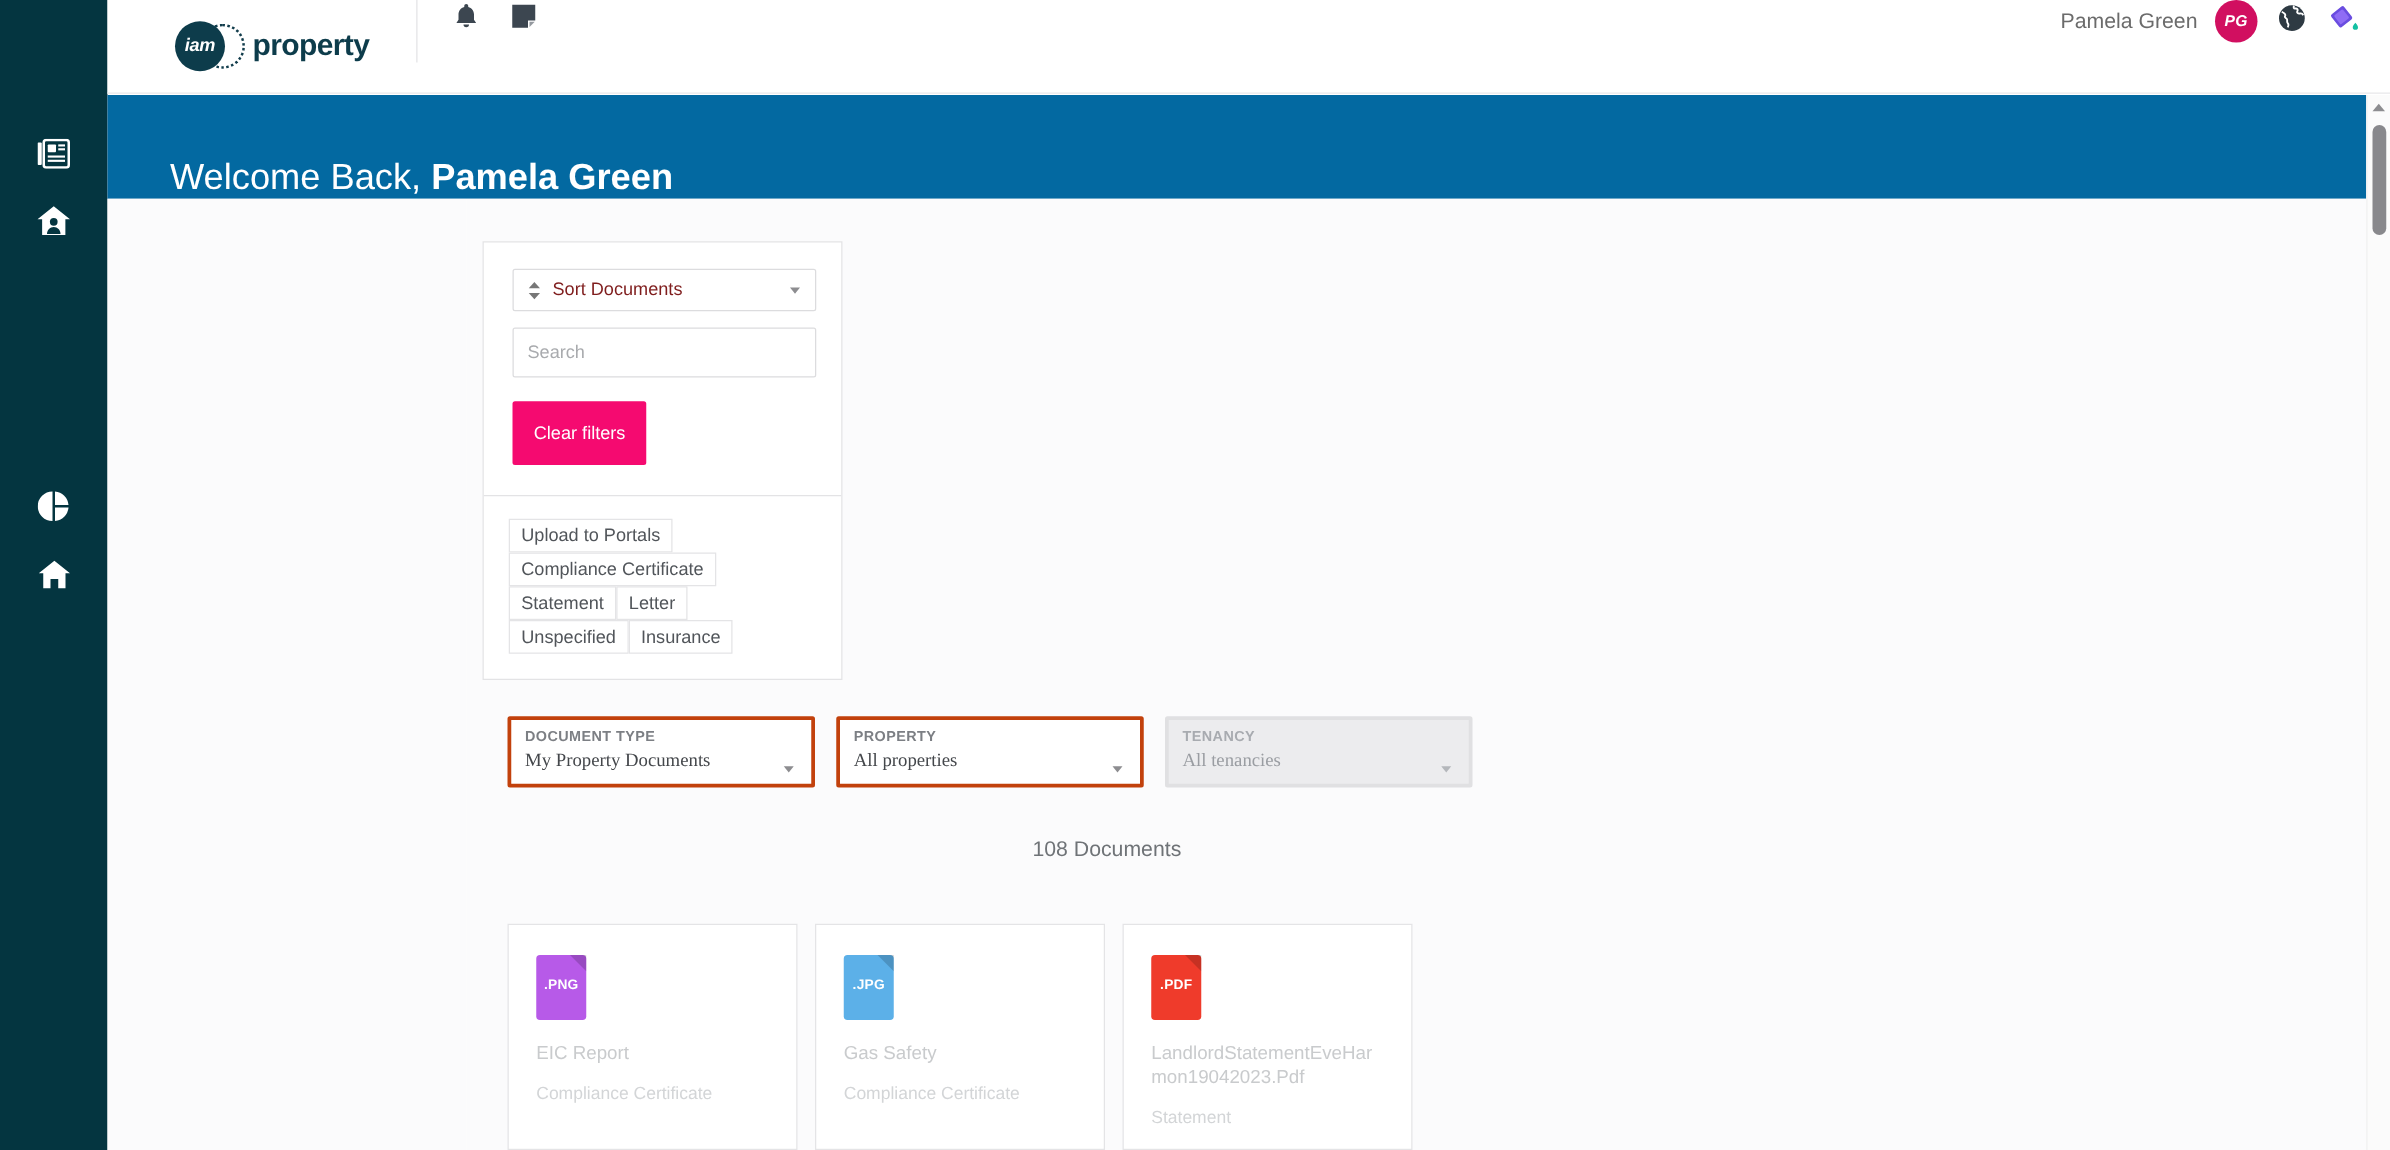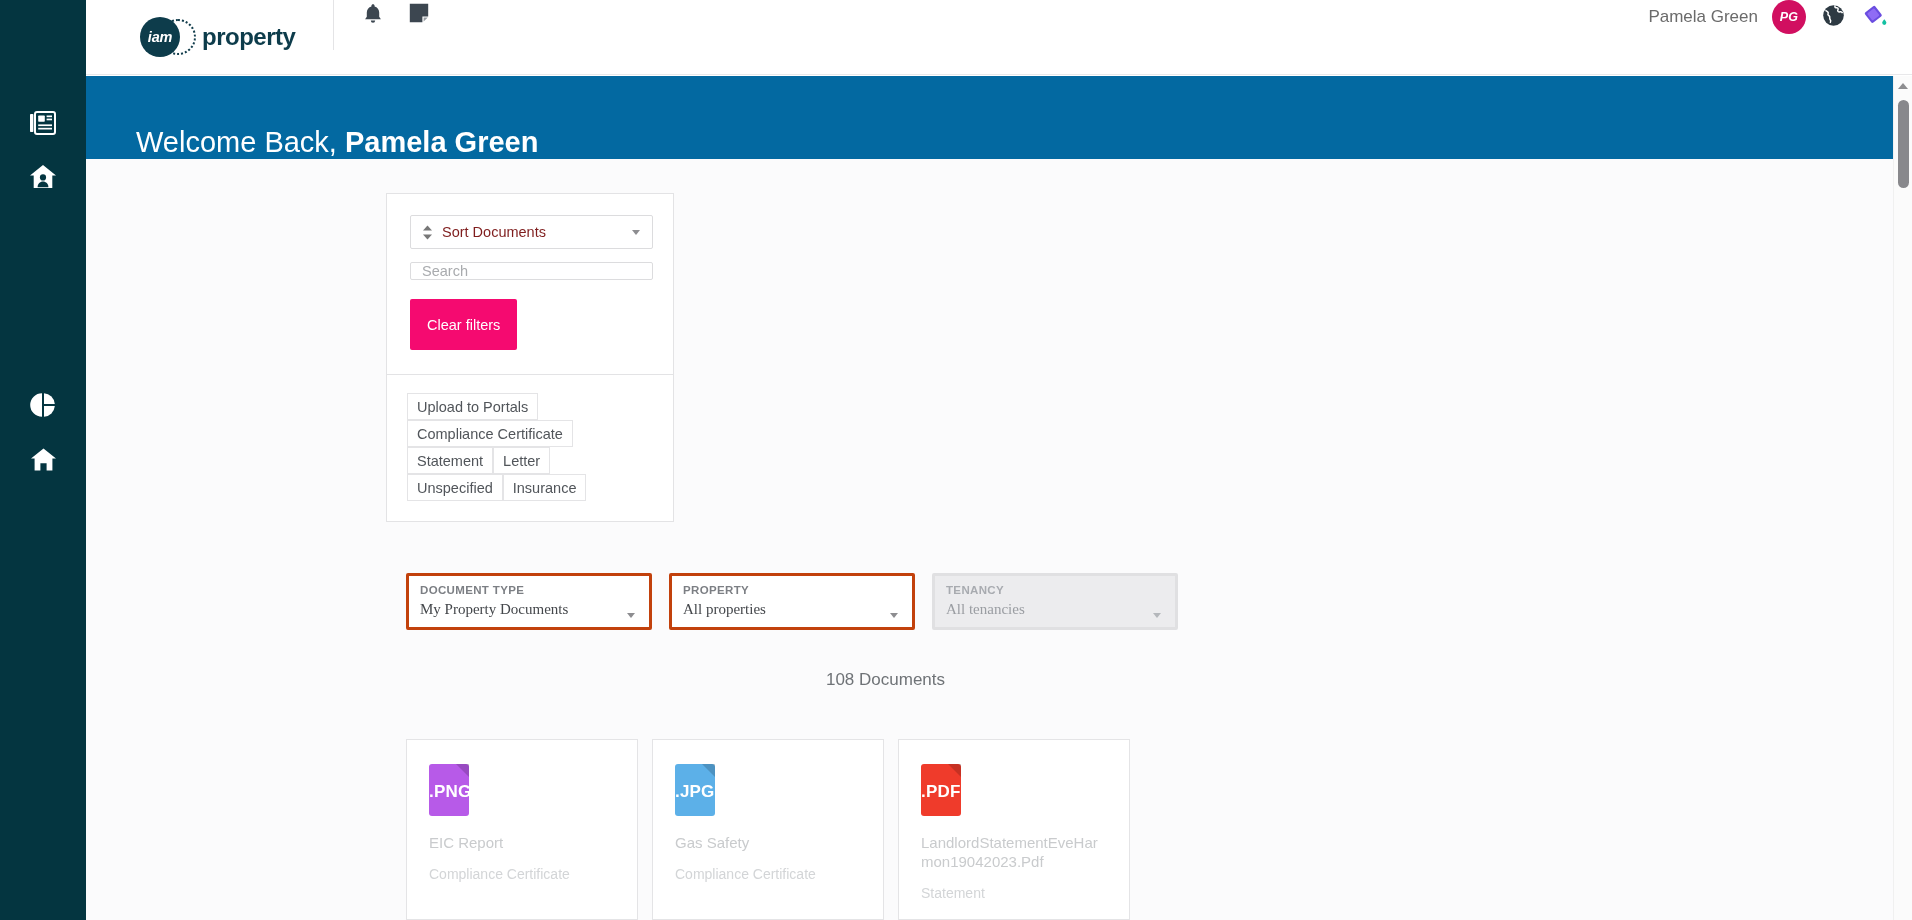--- a/index.html
+++ b/index.html
@@ -133,21 +133,21 @@
   .caret {
     position: absolute; right: 12px; top: 50%;
     width: 0; height: 0; margin-top: -2px;
     border-left: 4.5px solid transparent;
     border-right: 4.5px solid transparent;
     border-top: 5px solid #8d8d90;
   }
 
   .search-input {
     margin-top: 13px;
-    width: 243px; height: 18px;
+    width: 243px; height: 40px;
     border: 1px solid #dcdcde; border-radius: 2px;
     background: #fff;
     font-family: "Liberation Sans", sans-serif;
     font-size: 14.5px; color: #44474b;
     padding: 0 11px;
     outline: none;
   }
   .search-input::placeholder { color: #a9abae; }
 
   .clear-btn {
@@ -217,22 +217,22 @@
     border-radius: 3px;
   }
   .file-ic .fold {
     position: absolute; right: 0; top: 0;
     width: 0; height: 0;
     border-left: 13px solid transparent;
     border-top: 13px solid rgba(0,0,0,0.17);
   }
   .file-ic .ext {
     position: absolute; left: 0; right: 0; top: 18px;
-    text-align: left; color: #ffffff;
-    font-size: 17px; font-weight: bold; letter-spacing: 0.2px;
+    text-align: center; color: #ffffff;
+    font-size: 11px; font-weight: bold; letter-spacing: 0.2px;
   }
   .doc-title {
     margin-top: 18px;
     font-size: 15px; color: #c9cbcd; line-height: 1.25;
     word-break: break-word;
   }
   .doc-sub { margin-top: 13px; font-size: 14px; color: #d3d5d7; }
 
   
   .sb-track {

